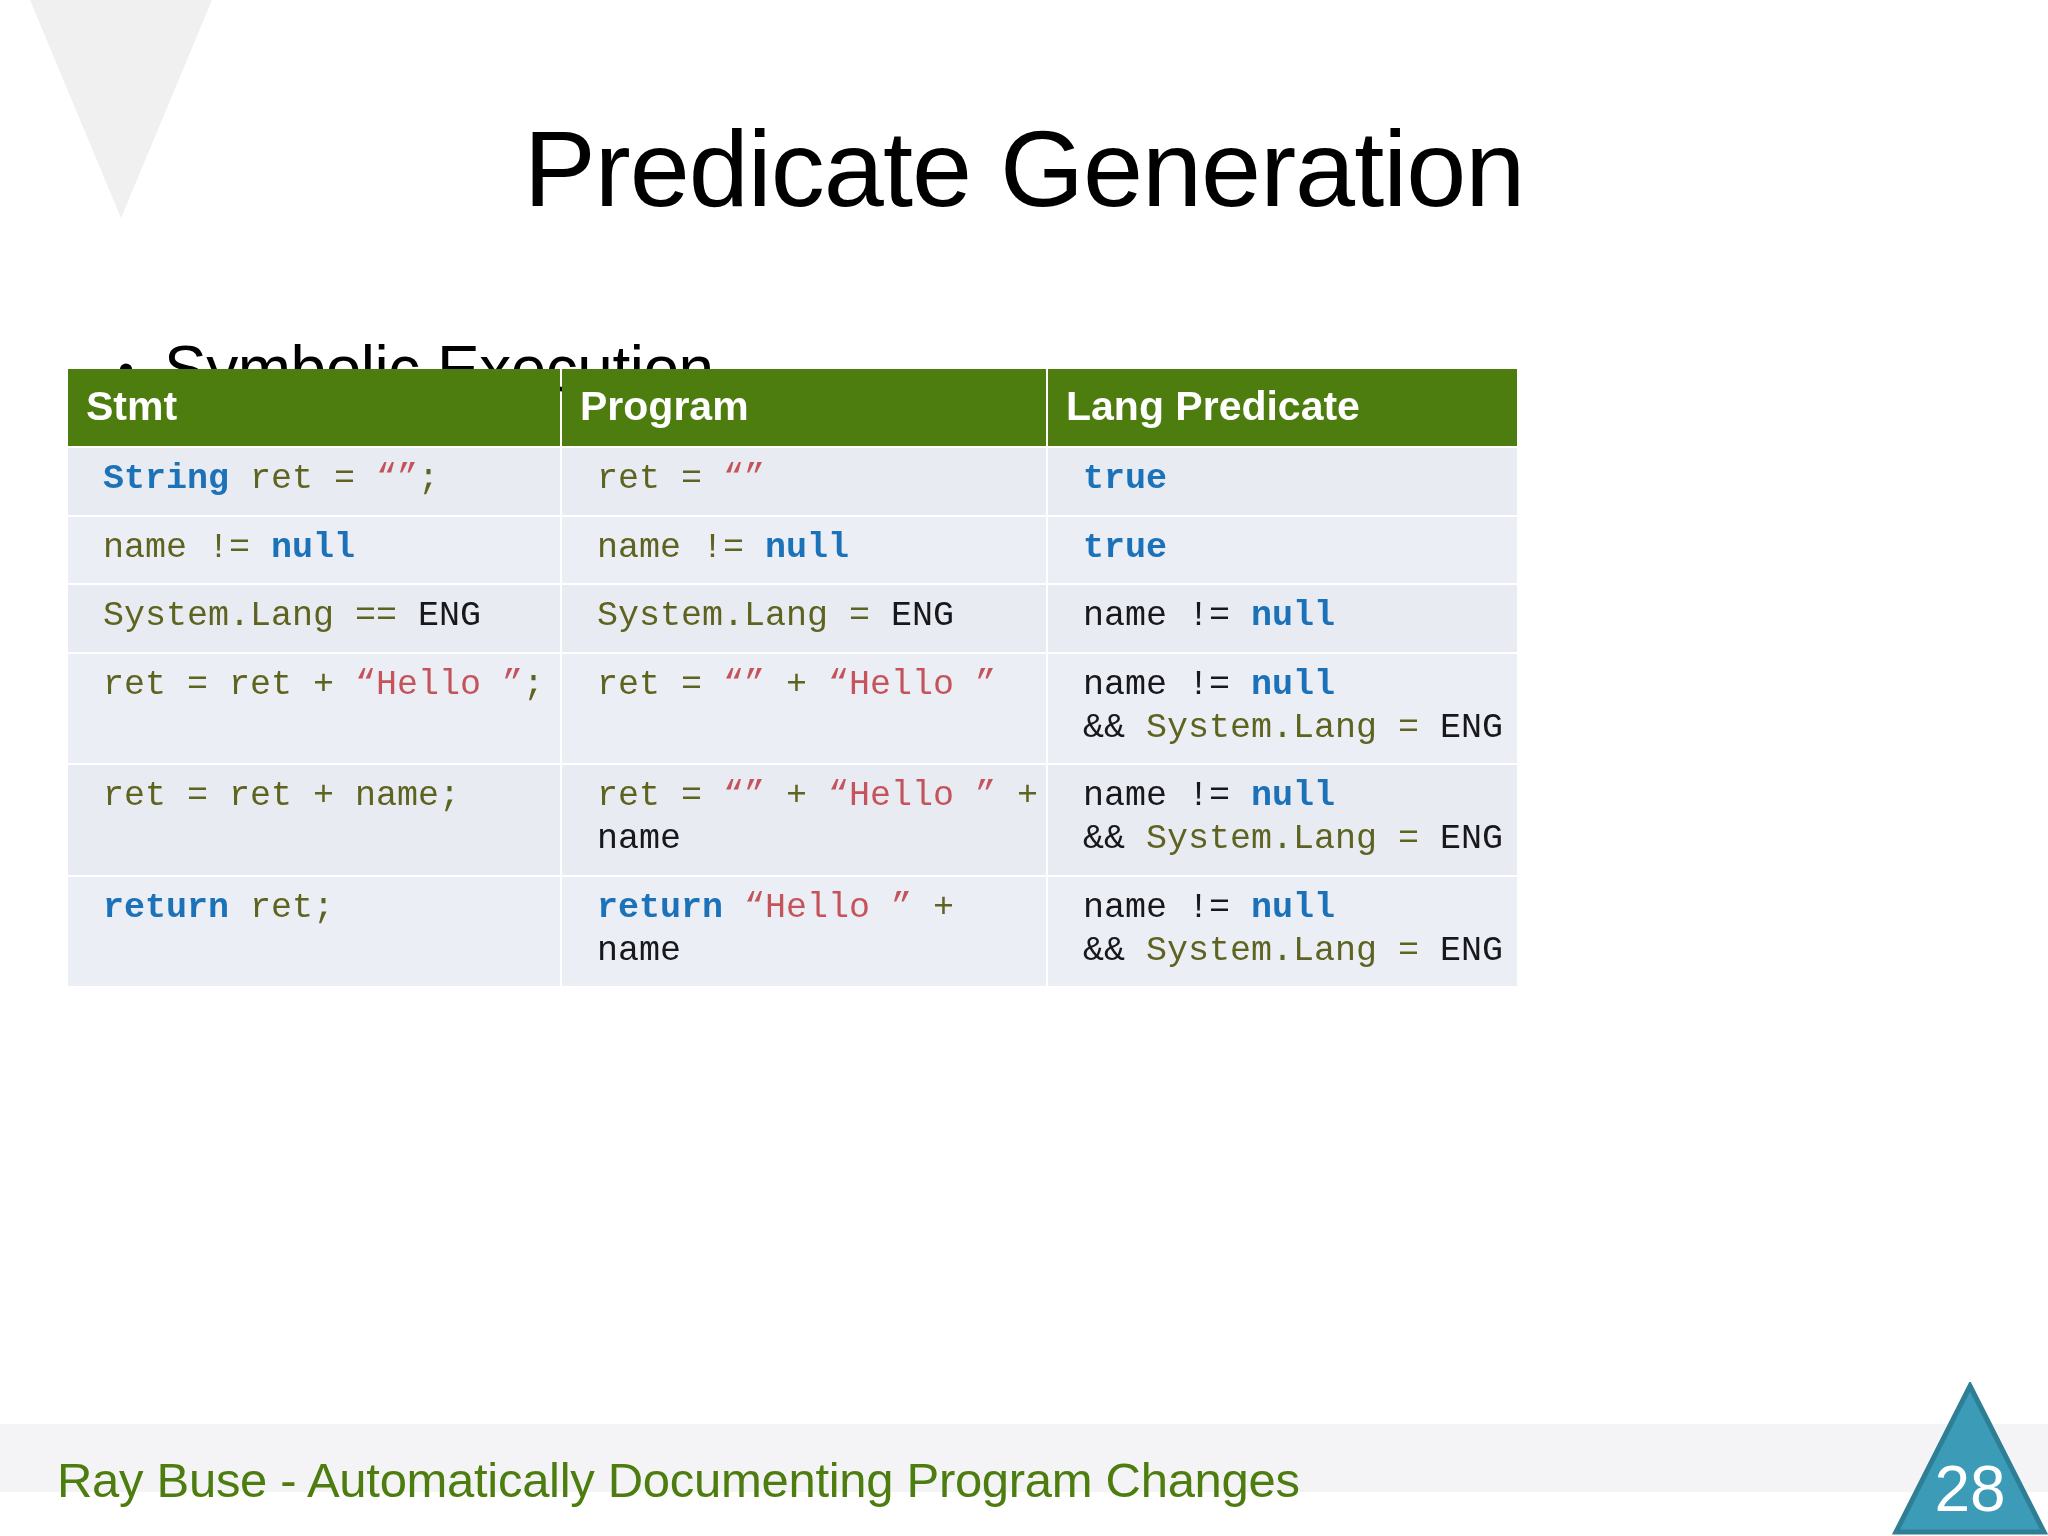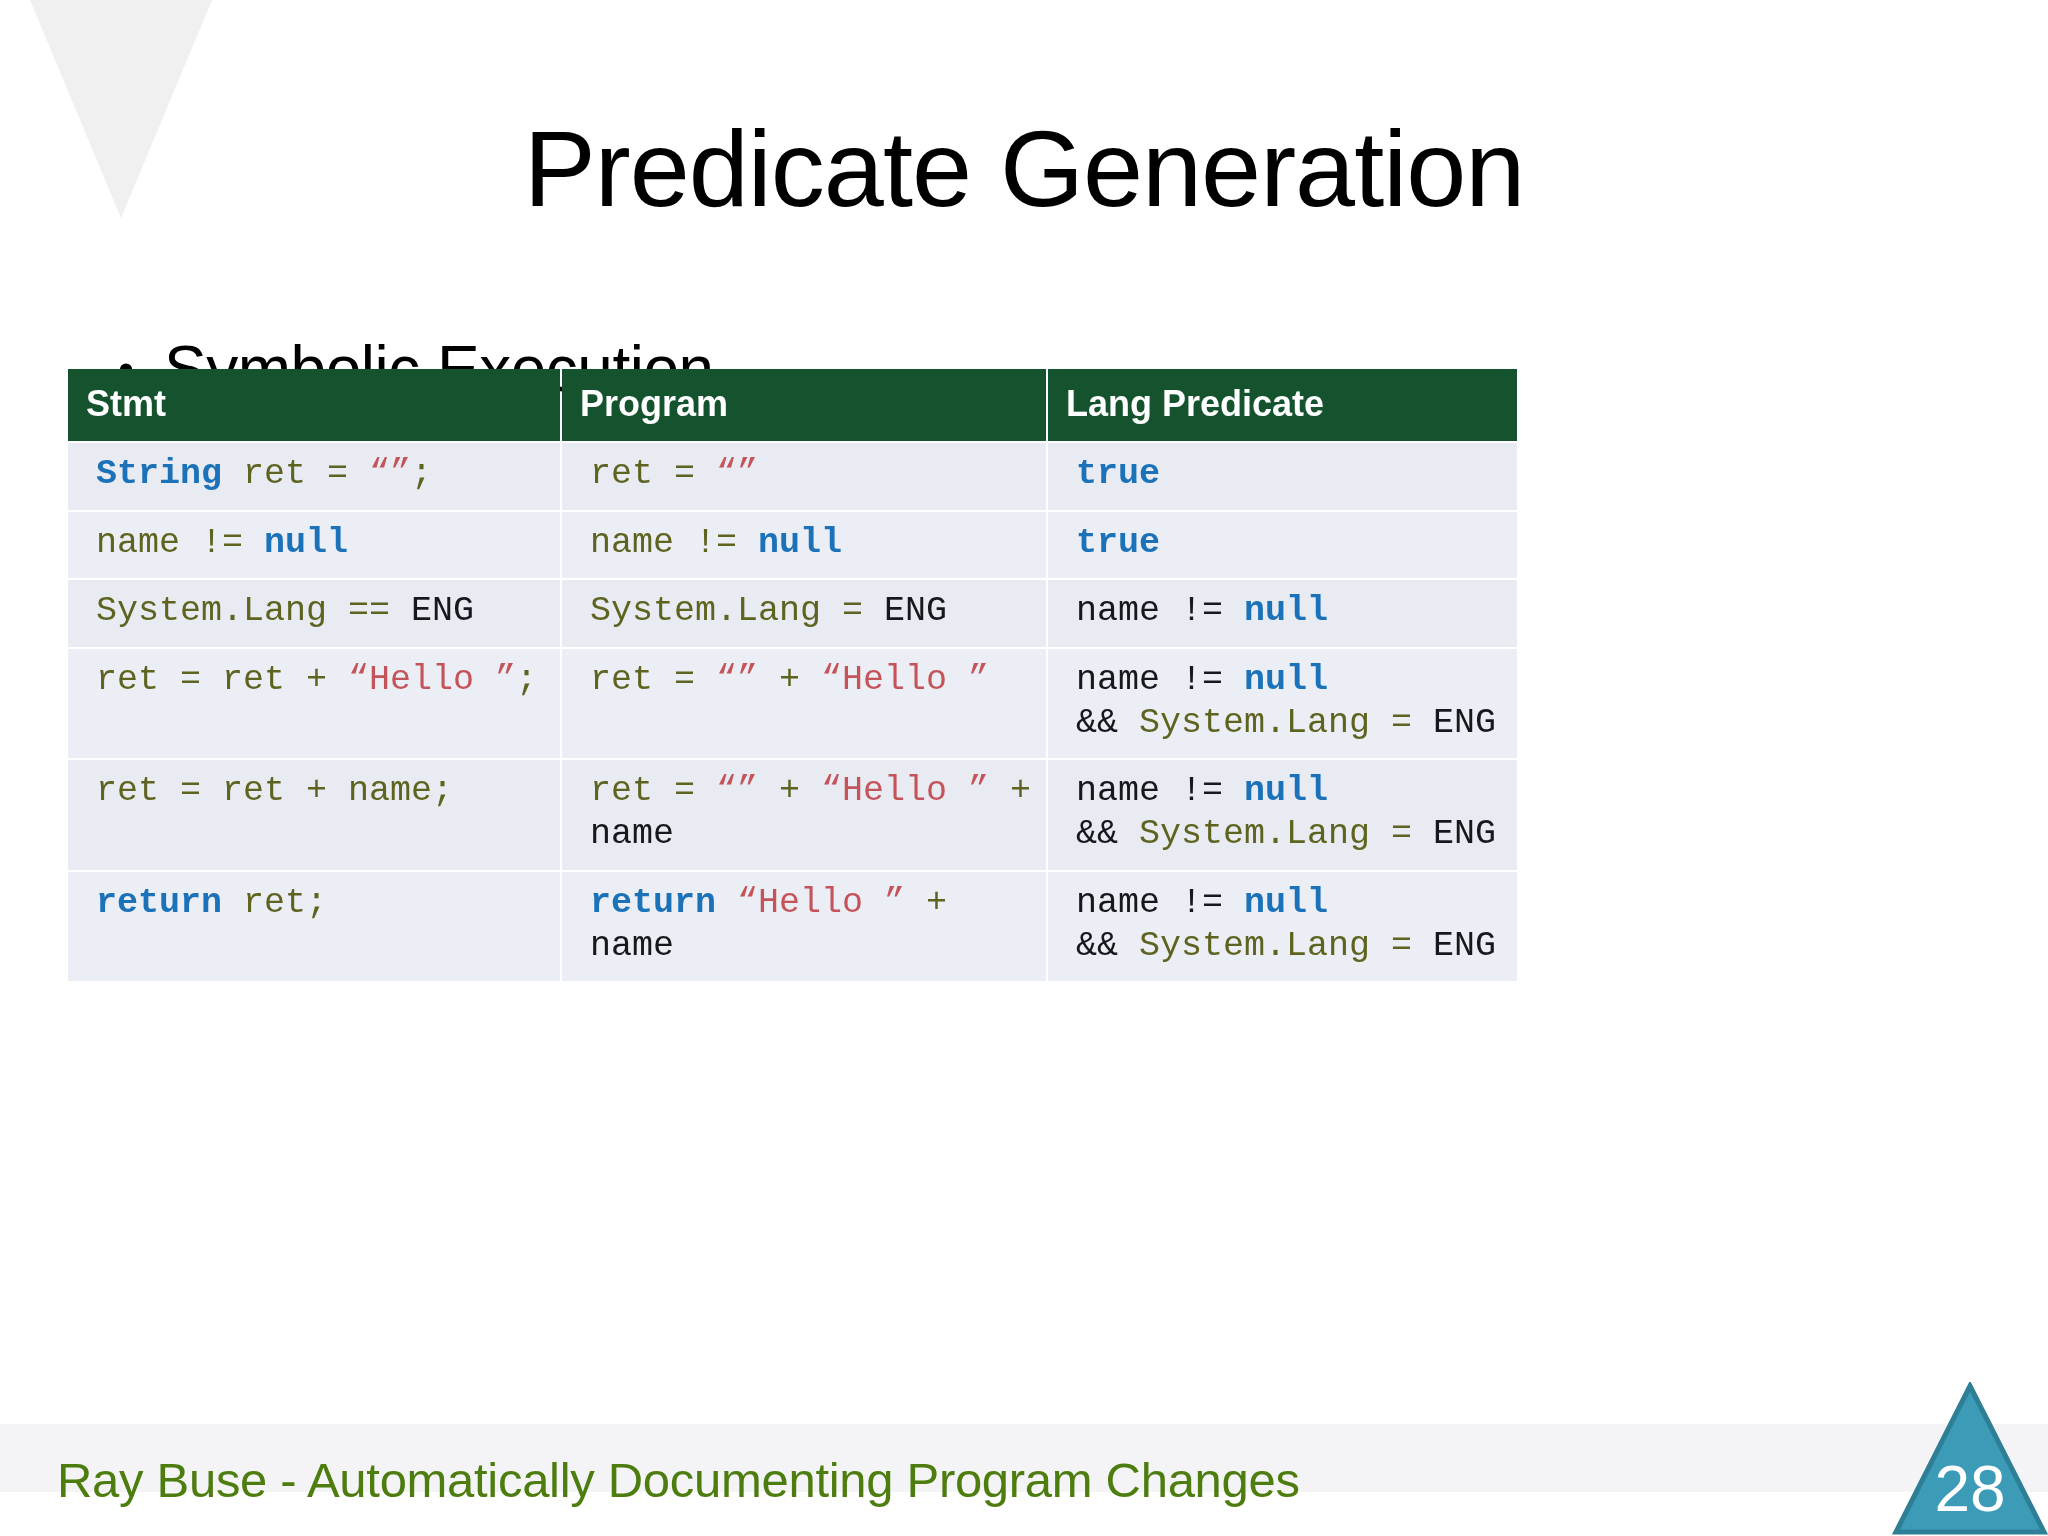--- a/index.html
+++ b/index.html
@@ -78,35 +78,35 @@
     border-collapse: separate;
     border-spacing: 2px 2px;
     width: 1447px;
     table-layout: fixed;
   }
   table.stmt-table col.c1 { width: 492px; }
   table.stmt-table col.c2 { width: 484px; }
   table.stmt-table col.c3 { width: 469px; }
 
   table.stmt-table thead th {
-    background: #14532d;
+    background: #4d7c0f;
     color: #ffffff;
-    font-size: 36px;
+    font-size: 41px;
     font-weight: bold;
     text-align: left;
     padding: 14px 0 16px 18px;
     height: 38px;
     vertical-align: middle;
     font-family: "Liberation Sans", sans-serif;
     letter-spacing: 0px;
   }
 
   table.stmt-table tbody td {
     background: #e9ebf3;
-    padding: 10px 0 14px 28px;
+    padding: 10px 0 14px 35px;
     vertical-align: top;
     font-family: "Liberation Mono", monospace;
     font-size: 35px;
     line-height: 1.22;
     color: #5b5f22;
     white-space: pre-wrap;
     word-break: normal;
   }
   table.stmt-table tbody tr.alt td {
     background: #eceef5;

